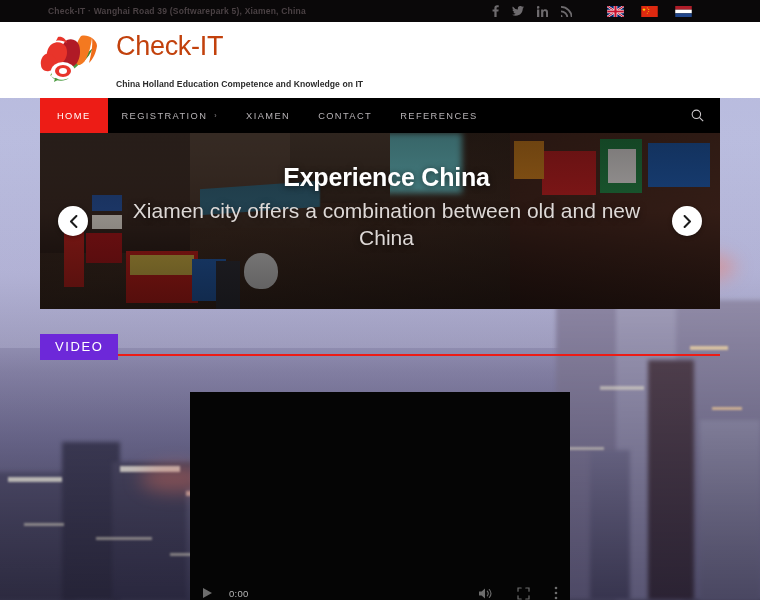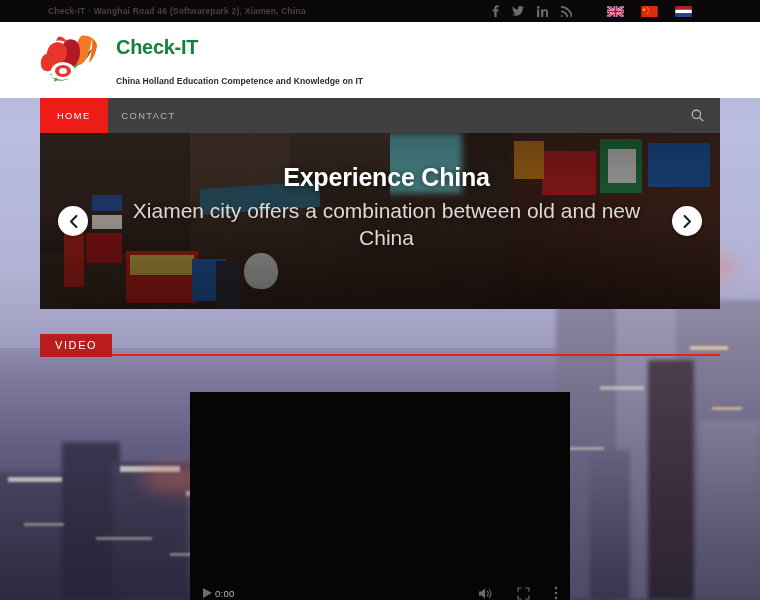--- a/index.html
+++ b/index.html
@@ -44,29 +44,29 @@
   .flag{width:17px;height:11px;display:block;border:0;}
 
   
   #header{
     position:relative;z-index:6;height:76px;background:#fff;
     display:flex;align-items:center;padding-left:40px;
   }
   #logo-mark{width:62px;height:56px;flex:0 0 auto;margin-right:14px;}
   #logo-text{line-height:1;padding-top:2px;}
   #logo-title{
-    color:#15803d;font-size:20px;font-weight:bold;letter-spacing:-.3px;
+    color:#c2410c;font-size:27px;font-weight:normal;letter-spacing:-.3px;
   }
   #logo-sub{
     color:#2b2b2b;font-size:8.6px;font-weight:bold;letter-spacing:.05px;margin-top:20px;
   }
 
   
   #nav{
-    position:relative;z-index:6;margin:0 40px;height:35px;background:#404040;
+    position:relative;z-index:6;margin:0 40px;height:35px;background:#000000;
     display:flex;align-items:stretch;
   }
   .nav-item{
     display:flex;align-items:center;gap:7px;padding:0 14px;
     color:#b7b3b6;font-size:9.3px;letter-spacing:1.4px;font-weight:500;
     text-transform:uppercase;cursor:pointer;white-space:nowrap;
   }
   .nav-item.active{background:#ed1c16;color:#fff;padding:0 17px;}
   .nav-caret{font-size:7px;color:#8d898c;}
   #nav-search{
@@ -102,35 +102,35 @@
     box-shadow:0 1px 4px rgba(0,0,0,.35);
   }
   .hero-arrow.prev{left:18px;}
   .hero-arrow.next{right:18px;}
   .hero-arrow svg{display:block;}
 
   
   #video-section{position:relative;z-index:5;margin-top:25px;}
   #video-head{position:relative;margin:0 40px;height:22px;}
   #video-tab{
-    position:absolute;left:0;top:0;background:#b91c1c;color:#fff;
-    font-size:11px;letter-spacing:1.6px;padding:5px 15px 6px;font-weight:500;
+    position:absolute;left:0;top:0;background:#6d28d9;color:#fff;
+    font-size:13px;letter-spacing:1.6px;padding:5px 15px 6px;font-weight:500;
   }
   #video-rule{
     position:absolute;left:0;right:0;bottom:0;height:2px;background:#ed1c16;
   }
   #video-wrap{
     margin:36px auto 0;width:380px;height:223px;background:#050505;position:relative;overflow:hidden;
   }
   #video-controls{
     position:absolute;left:0;right:0;bottom:0;height:44px;
     display:flex;align-items:center;padding:0 12px;
   }
   .vc-icon{color:#6d6d6d;display:flex;align-items:center;cursor:pointer;}
-  #video-time{color:#b6b6b6;font-size:9.5px;margin-left:2px;letter-spacing:.3px;}
+  #video-time{color:#b6b6b6;font-size:9.5px;margin-left:16px;letter-spacing:.3px;}
   #video-right{margin-left:auto;display:flex;align-items:center;gap:24px;}
 </style>
 </head>
 <body>
 
 <div id="city-bg">
   <div class="sky"></div>
 
   <div class="twr" style="left:-10px;bottom:0;width:86px;height:128px;background:linear-gradient(180deg,#4d4a68,#2e2c42);"></div>
   <div class="twr" style="left:62px;bottom:0;width:58px;height:158px;background:linear-gradient(180deg,#3a3852,#242236);"></div>
@@ -157,21 +157,21 @@
   <div class="lt" style="left:600px;bottom:210px;width:44px;height:4px;"></div>
   <div class="lt" style="left:690px;bottom:250px;width:38px;height:4px;background:rgba(255,226,170,.8);"></div>
   <div class="lt" style="left:712px;bottom:190px;width:30px;height:3px;background:rgba(255,215,160,.8);"></div>
   <div class="lt" style="left:568px;bottom:150px;width:36px;height:3px;"></div>
   <div class="glow" style="left:140px;bottom:108px;width:70px;height:26px;background:rgba(255,120,90,.45);"></div>
   <div class="glow" style="left:656px;bottom:318px;width:80px;height:30px;background:rgba(255,110,80,.40);"></div>
   <div class="veil"></div>
 </div>
 
 <div id="topbar">
-  <span class="addr">Check-IT · Wanghai Road 46 (Softwarepark 2), Xiamen, China</span>
+  <span class="addr">Check-IT · Wanghai Road 39 (Softwarepark 5), Xiamen, China</span>
   <div class="right">
     <span class="soc">
       <svg width="7" height="12" viewBox="0 0 7 12">
           <path fill="#6e6b6e" d="M4.6 12V6.6h1.8l.27-2.1H4.6V3.16c0-.6.17-1.02 1.04-1.02H6.7V.26A14.6 14.6 0 0 0 5.08.18C3.47.18 2.37 1.16 2.37 2.96V4.5H.56v2.1h1.81V12z"></path>
         </svg>
     </span>
     <span class="soc">
       <svg width="12" height="10" viewBox="0 0 12 10">
           <path fill="#6e6b6e" d="M12 1.2c-.44.2-.92.33-1.42.39.51-.3.9-.79 1.09-1.37-.48.29-1.01.49-1.57.6A2.46 2.46 0 0 0 5.9 3.06c0 .2.02.38.06.56A6.98 6.98 0 0 1 .84.45a2.46 2.46 0 0 0 .76 3.29 2.4 2.4 0 0 1-1.11-.31v.03c0 1.19.85 2.19 1.97 2.41a2.5 2.5 0 0 1-1.11.05 2.47 2.47 0 0 0 2.3 1.71A4.95 4.95 0 0 1 0 8.65a6.96 6.96 0 0 0 3.77 1.1c4.53 0 7-3.75 7-7v-.32c.48-.35.9-.78 1.23-1.27z"></path>
         </svg>
@@ -241,21 +241,31 @@
     <div id="logo-title">Check-IT</div>
     <div id="logo-sub">China Holland Education Competence and Knowledge on IT</div>
   </div>
 </div>
 
 <div id="nav">
   <div class="nav-item active">
     <span>HOME</span>
   </div>
   <div class="nav-item">
+    <span>REGISTRATION</span>
+    <span class="nav-caret">›</span>
+  </div>
+  <div class="nav-item">
+    <span>XIAMEN</span>
+  </div>
+  <div class="nav-item">
     <span>CONTACT</span>
+  </div>
+  <div class="nav-item">
+    <span>REFERENCES</span>
   </div>
   <div id="nav-search">
     <svg width="13" height="13" viewBox="0 0 16 16">
       <circle cx="6.6" cy="6.6" r="5.2" fill="none" stroke="#cfcbce" stroke-width="1.3"></circle>
       <line x1="10.6" y1="10.6" x2="15" y2="15" stroke="#cfcbce" stroke-width="1.3"></line>
     </svg>
   </div>
 </div>
 
 <div id="hero">

